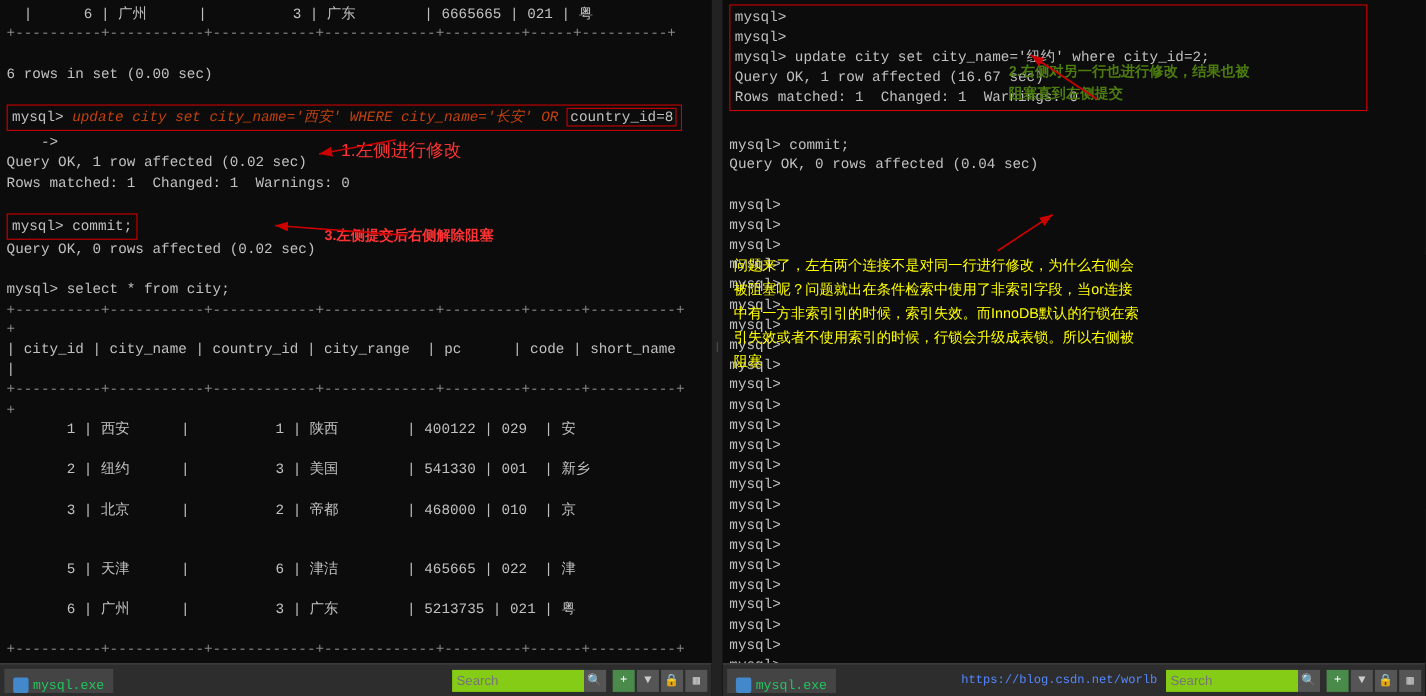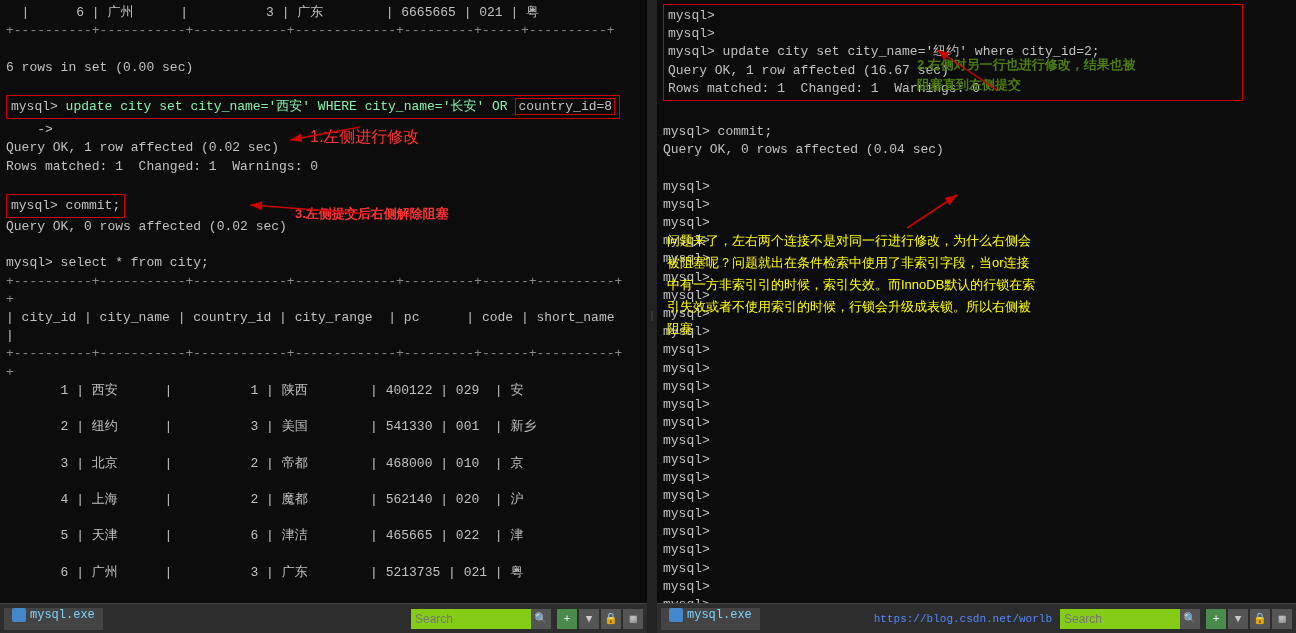--- a/index.html
+++ b/index.html
@@ -46,26 +46,26 @@
       background: #2d2d2d;
       display: flex;
       align-items: center;
       padding: 0 4px;
       border-top: 1px solid #444;
       flex-shrink: 0;
     }
     
     .taskbar-app {
       display: flex;
-      align-items: flex-start;
+      align-items: flex-end;
       background: #444;
       height: 22px;
       padding: 0 8px;
       margin-right: 4px;
-      color: #7dd3fc;
+      color: #22c55e;
       font-size: 12px;
     }
     
     .taskbar-app-icon {
       width: 16px;
       height: 16px;
       background: #888;
       margin-right: 4px;
       display: inline-block;
     }
@@ -190,21 +190,21 @@
 
   <div class="left-panel">
     <div class="terminal-content">
       <div class="terminal-line">  |      6 | 广州      |          3 | 广东        | 6665665 | 021 | 粤</div>
       <div class="terminal-line separator">+----------+-----------+------------+-------------+---------+-----+----------+</div>
       <div class="terminal-line">&nbsp;</div>
       <div class="terminal-line">6 rows in set (0.00 sec)</div>
       <div class="terminal-line">&nbsp;</div>
       
       <div style="position:relative; border:1.5px solid #cc0000; display:inline-block; padding:2px 4px; margin-bottom:2px;">
-        <span style="color:#c0c0c0;">mysql&gt; </span><span style="color:#86efac;">update city set city_name='西安' WHERE city_name='长安' OR </span><span style="color:#c0c0c0; border:1px solid #cc0000; padding:0 2px;">country_id=8</span>
+        <span style="color:#c0c0c0;">mysql&gt; </span><span style="color:#c2410c;font-style:italic;">update city set city_name='西安' WHERE city_name='长安' OR </span><span style="color:#c0c0c0; border:1px solid #cc0000; padding:0 2px;">country_id=8</span>
       </div>
       <div class="terminal-line">    -&gt;</div>
       <div class="terminal-line">Query OK, 1 row affected (0.02 sec)</div>
       <div class="terminal-line">Rows matched: 1  Changed: 1  Warnings: 0</div>
       <div class="terminal-line">&nbsp;</div>
       
       <div style="position:relative; border:1.5px solid #cc0000; display:inline-block; padding:2px 4px; margin-bottom:0px;">
         <span>mysql&gt; commit;</span>
       </div>
       <div class="terminal-line">Query OK, 0 rows affected (0.02 sec)</div>
@@ -215,21 +215,20 @@
       <div class="terminal-line">| city_id | city_name | country_id | city_range  | pc      | code | short_name</div>
       <div class="terminal-line">|</div>
       <div class="terminal-line separator">+----------+-----------+------------+-------------+---------+------+----------+</div>
       <div class="terminal-line separator">+</div>
       <div class="terminal-line">       1 | 西安      |          1 | 陕西        | 400122 | 029  | 安</div>
       <div class="terminal-line">&nbsp;</div>
       <div class="terminal-line">       2 | 纽约      |          3 | 美国        | 541330 | 001  | 新乡</div>
       <div class="terminal-line">&nbsp;</div>
       <div class="terminal-line">       3 | 北京      |          2 | 帝都        | 468000 | 010  | 京</div>
       <div class="terminal-line">&nbsp;</div>
-      <div class="terminal-line">       4 | 上海      |          2 | 魔都        | 562140 | 020  | 沪</div>
       <div class="terminal-line">&nbsp;</div>
       <div class="terminal-line">       5 | 天津      |          6 | 津洁        | 465665 | 022  | 津</div>
       <div class="terminal-line">&nbsp;</div>
       <div class="terminal-line">       6 | 广州      |          3 | 广东        | 5213735 | 021 | 粤</div>
       <div class="terminal-line">&nbsp;</div>
       <div class="terminal-line separator">+----------+-----------+------------+-------------+---------+------+----------+</div>
       
       
     </div>
 

